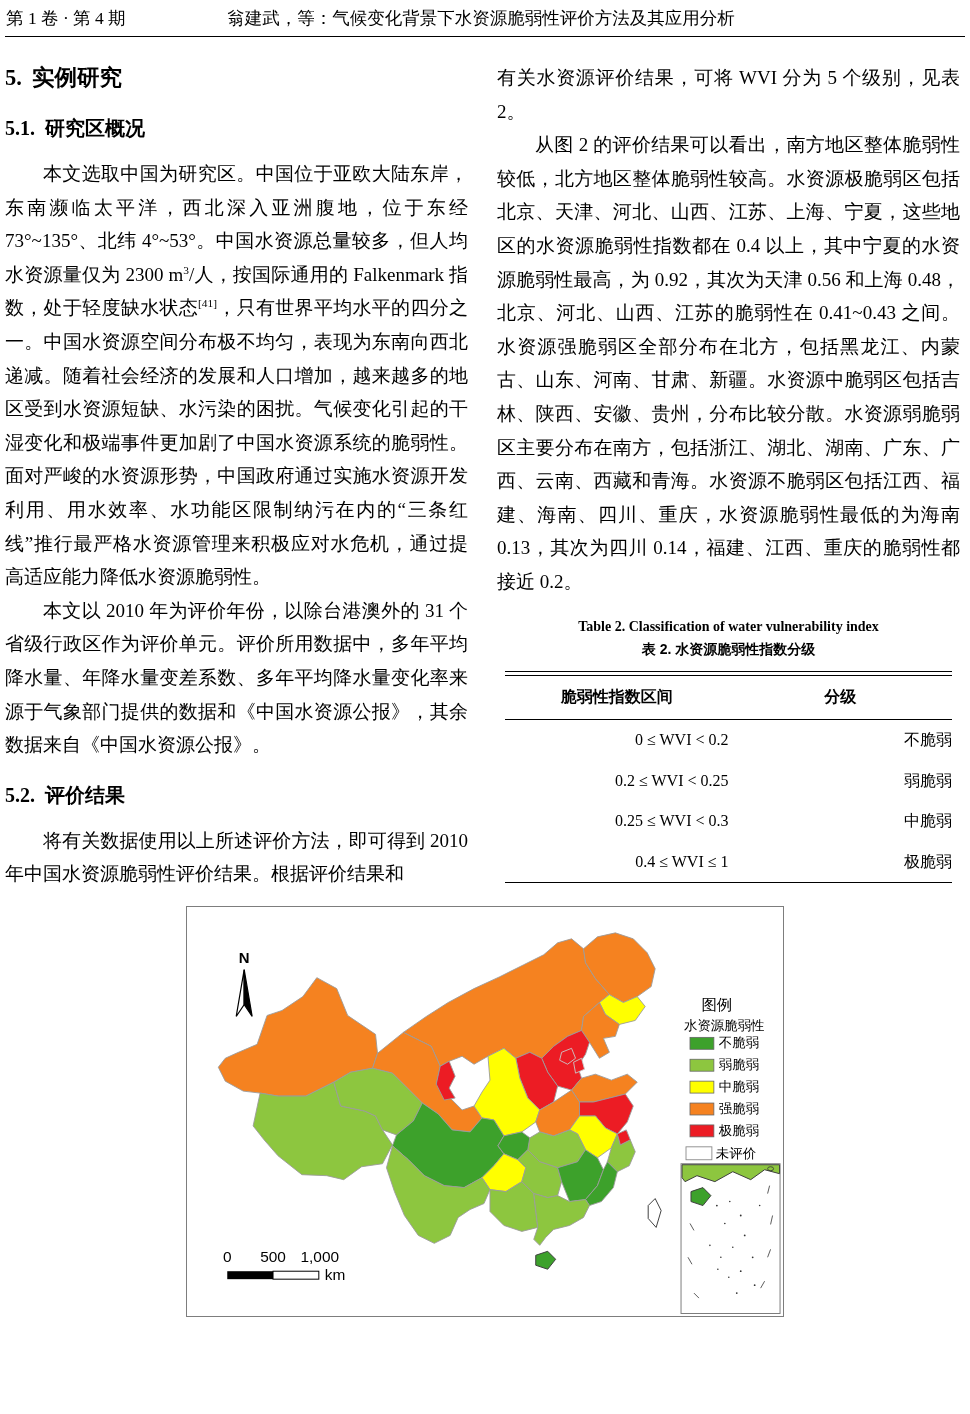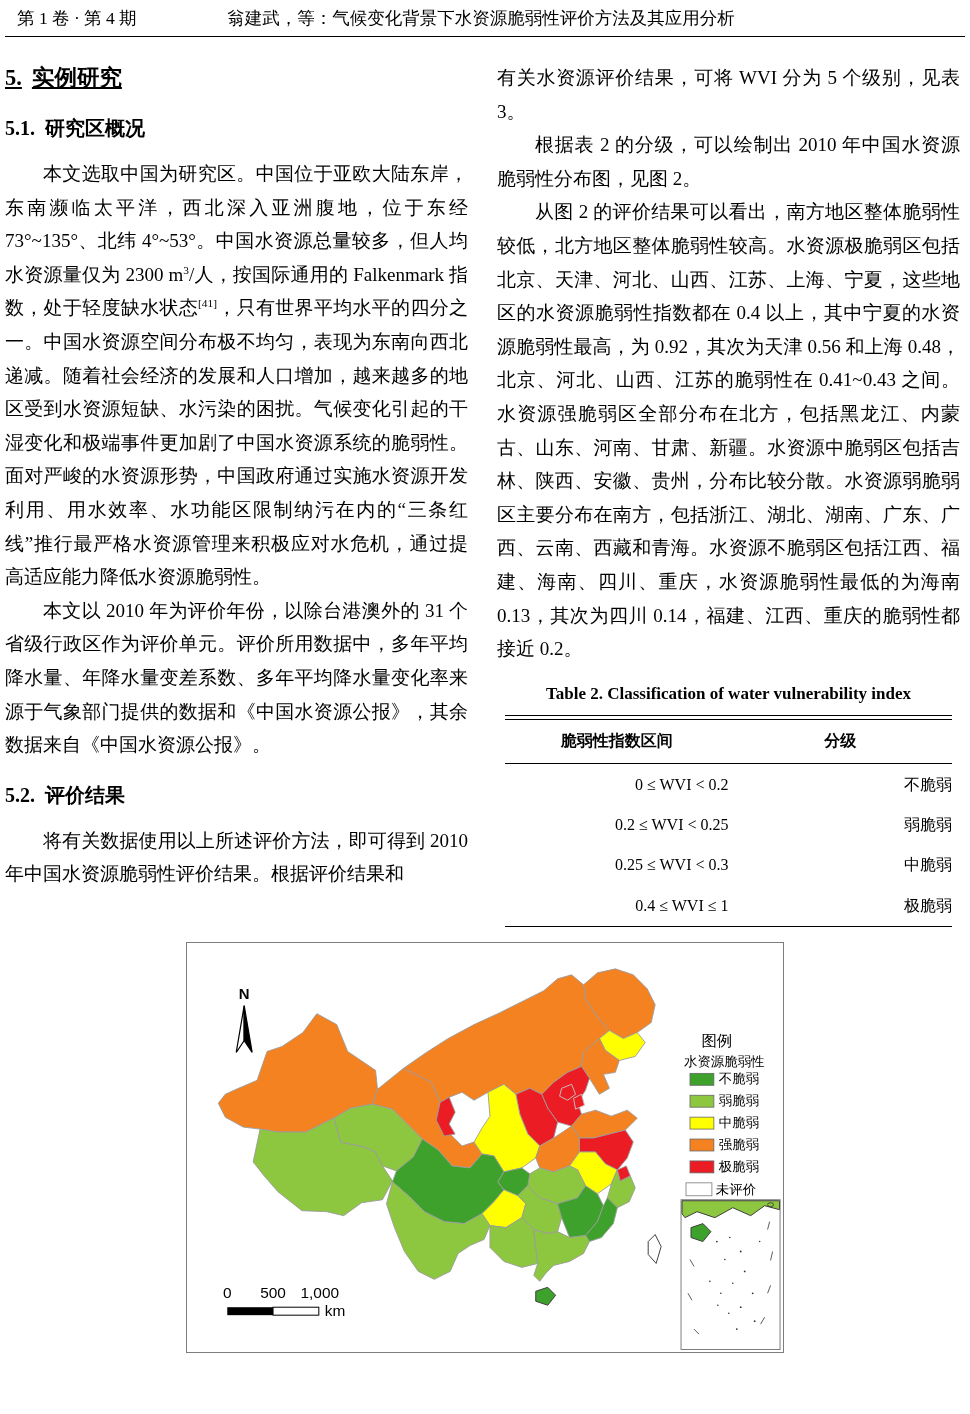--- a/index.html
+++ b/index.html
@@ -4,38 +4,38 @@
 <style>
   html,body{margin:0;padding:0;}
   body{
     width:970px;height:1414px;overflow:hidden;background:#fff;color:#000;
     font-family:"Liberation Serif","DejaVu Serif",serif;
   }
   .page{padding:6px 5px 0;position:relative;}
 
   
   .phead{position:relative;height:26px;font-size:17.5px;}
-  .phead .issue{position:absolute;left:12px;top:0;}
+  .phead .issue{position:absolute;left:1px;top:0;}
   .phead .ptitle{position:absolute;left:12px;right:20px;top:0;text-align:center;}
   .rule{border-top:1.7px solid #000;margin-top:4px;}
 
   
   .cols{display:flex;gap:29px;margin-top:24px;}
   .col{width:463px;font-size:19px;line-height:33.6px;text-align:justify;}
   .col p{margin:0;text-indent:2em;}
   .col p.noindent{text-indent:0;}
   h1.sec,h2.sec{font-weight:bold;margin:0;}
-  h1.sec{font-size:22.5px;line-height:30px;margin:2px 0 22px;text-decoration:underline;}
+  h1.sec{font-size:22.5px;line-height:30px;margin:2px 0 22px;}
   h2.sec{font-size:20px;line-height:26px;margin:20px 0 16px;}
   .hnum{font-family:"Liberation Serif",serif;margin-right:10px;}
   .htxt{font-family:"Liberation Sans","DejaVu Sans",sans-serif;}
   sup.ssup{font-size:0.6em;line-height:0;}
 
   
-  .ttitle{text-align:center;font-weight:bold;font-size:17px;line-height:23px;margin:16px 6px 10px;}
+  .ttitle{text-align:center;font-weight:bold;font-size:14px;line-height:23px;margin:16px 6px 10px;}
   .ttitle .cn{font-family:"Liberation Sans","DejaVu Sans",sans-serif;}
   .tblwrap{margin:0 8px;border-top:1.3px solid #000;padding-top:3px;}
   table.ptable{width:100%;border-collapse:collapse;font-size:16px;border-top:1.1px solid #000;border-bottom:1.3px solid #000;}
   table.ptable th{font-weight:bold;border-bottom:1.2px solid #000;padding:4px 0 6px;text-align:center;}
   table.ptable td{padding:3.4px 0;text-align:right;}
 
   
   .figwrap{width:596px;height:409px;margin:15px auto 0;border:1px solid #7d7d7d;background:#fff;}
   .figwrap svg{display:block;}
   svg .prov{stroke:#9b9b9b;stroke-width:0.9;stroke-linejoin:round;}
@@ -70,26 +70,26 @@
       </h2>
       <p><span>本文选取中国为研究区。中国位于亚欧大陆东岸，东南濒临太平洋，西北深入亚洲腹地，位于东经 73°~135°、北纬 4°~53°。中国水资源总量较多，但人均水资源量仅为 2300 m</span><sup class="ssup">3</sup><span>/人，按国际通用的 Falkenmark 指数，处于轻度缺水状态</span><sup class="ssup">[41]</sup><span>，只有世界平均水平的四分之一。中国水资源空间分布极不均匀，表现为东南向西北递减。随着社会经济的发展和人口增加，越来越多的地区受到水资源短缺、水污染的困扰。气候变化引起的干湿变化和极端事件更加剧了中国水资源系统的脆弱性。面对严峻的水资源形势，中国政府通过实施水资源开发利用、用水效率、水功能区限制纳污在内的“三条红线”推行最严格水资源管理来积极应对水危机，通过提高适应能力降低水资源脆弱性。</span></p>
       <p>本文以 2010 年为评价年份，以除台港澳外的 31 个省级行政区作为评价单元。评价所用数据中，多年平均降水量、年降水量变差系数、多年平均降水量变化率来源于气象部门提供的数据和《中国水资源公报》，其余数据来自《中国水资源公报》。</p>
       <h2 class="sec">
         <span class="hnum">5.2.</span><span class="htxt">评价结果</span>
       </h2>
       <p>将有关数据使用以上所述评价方法，即可得到 2010 年中国水资源脆弱性评价结果。根据评价结果和</p>
     </div>
 
     <div class="col">
-      <p class="noindent">有关水资源评价结果，可将 WVI 分为 5 个级别，见表 3。</p>
-      <p>根据表 2 的分级，可以绘制出 2010 年中国水资源脆弱性分布图，见图 2。</p>
+      <p class="noindent">有关水资源评价结果，可将 WVI 分为 5 个级别，见表 2。</p>
       <p>从图 2 的评价结果可以看出，南方地区整体脆弱性较低，北方地区整体脆弱性较高。水资源极脆弱区包括北京、天津、河北、山西、江苏、上海、宁夏，这些地区的水资源脆弱性指数都在 0.4 以上，其中宁夏的水资源脆弱性最高，为 0.92，其次为天津 0.56 和上海 0.48，北京、河北、山西、江苏的脆弱性在 0.41~0.43 之间。水资源强脆弱区全部分布在北方，包括黑龙江、内蒙古、山东、河南、甘肃、新疆。水资源中脆弱区包括吉林、陕西、安徽、贵州，分布比较分散。水资源弱脆弱区主要分布在南方，包括浙江、湖北、湖南、广东、广西、云南、西藏和青海。水资源不脆弱区包括江西、福建、海南、四川、重庆，水资源脆弱性最低的为海南 0.13，其次为四川 0.14，福建、江西、重庆的脆弱性都接近 0.2。</p>
 
       <div class="ttitle">
         <div>Table 2. Classification of water vulnerability index</div>
+        <div class="cn">表 2. 水资源脆弱性指数分级</div>
       </div>
 
       <div class="tblwrap">
         <table class="ptable">
           <thead>
             <tr>
               <th style="width:50%">脆弱性指数区间</th>
               <th style="width:50%">分级</th>
             </tr>
           </thead>

